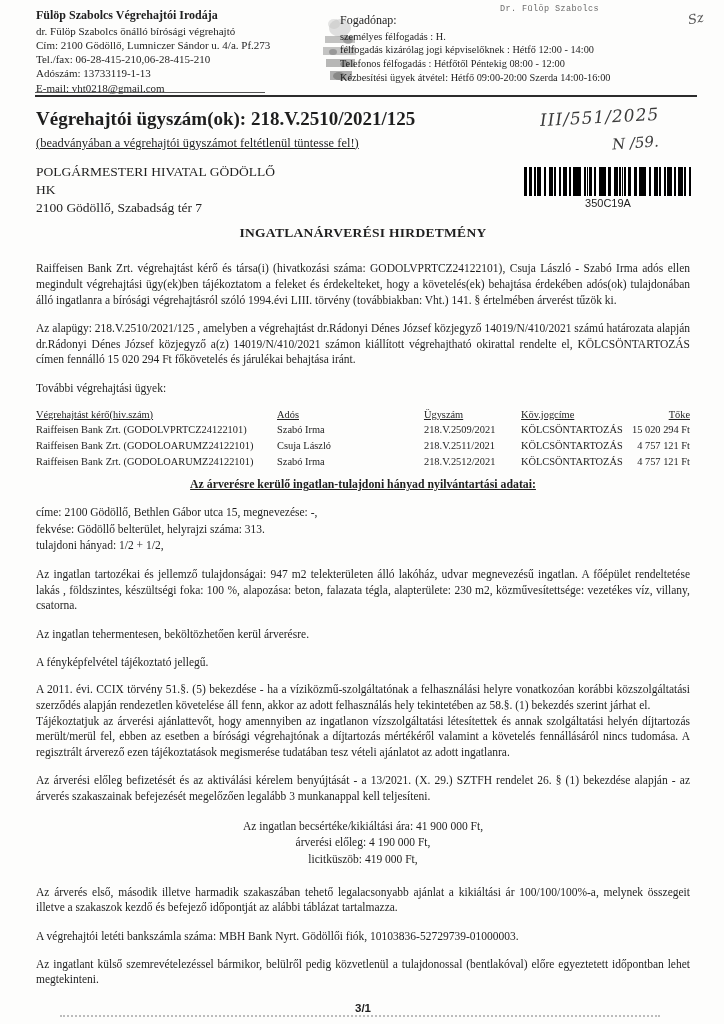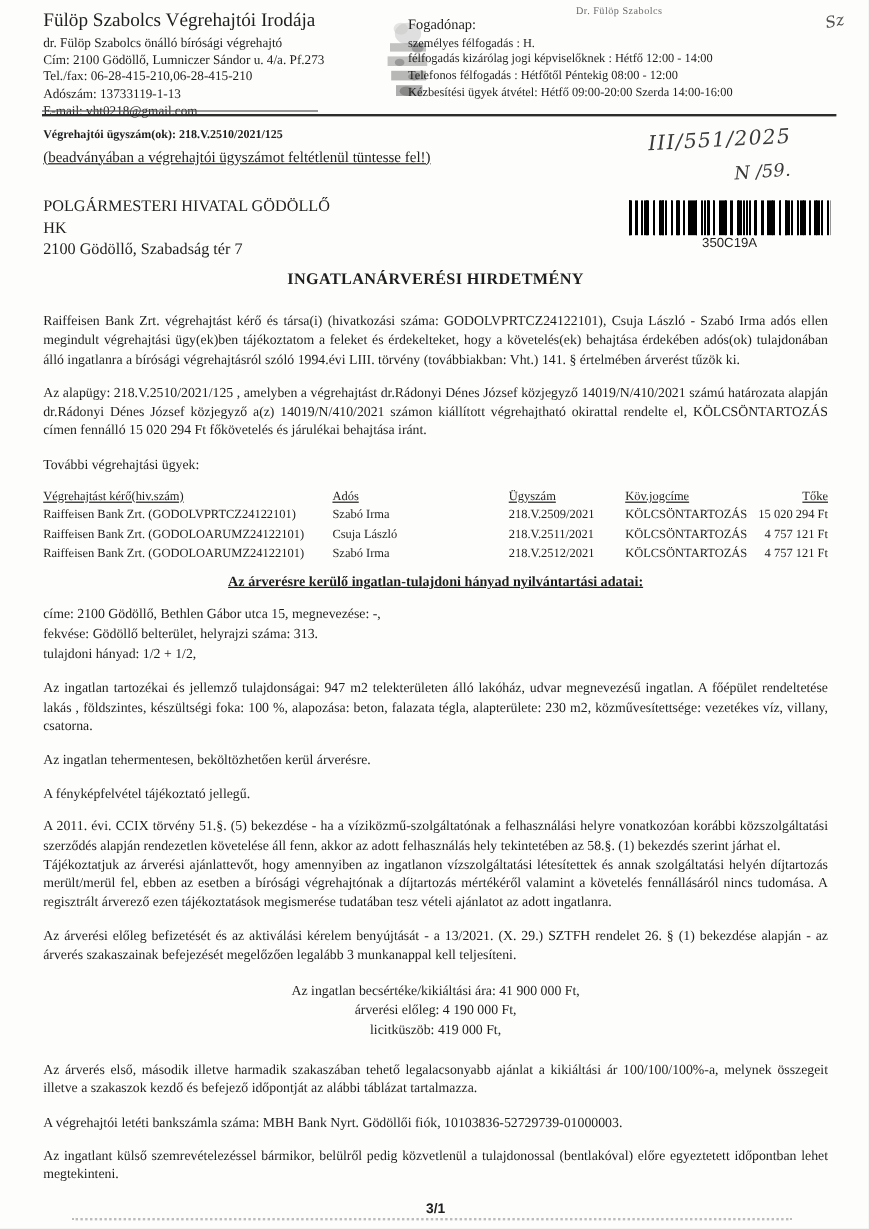--- a/index.html
+++ b/index.html
@@ -4,33 +4,33 @@
 <style>
   * { margin:0; padding:0; box-sizing:border-box; }
   html,body { background:#e8e8e8; }
   .page {
     position:relative; width:724px; height:1024px; margin:0 auto;
     background:#fdfdfc; overflow:hidden; color:#1e1e1e;
     font-family:"Liberation Serif", serif; font-size:11.5px; line-height:1.36;
   }
   
   .office-block { position:absolute; left:36px; top:8px; width:290px; font-size:11px; line-height:1.3; }
-  .office-name { font-weight:normal; font-size:16px; }
+  .office-name { font-weight:bold; font-size:12px; }
   .stamp {
     position:absolute; left:321px; top:14px; width:38px; height:76px; opacity:.85;
   }
-  .dr-name { position:absolute; left:480px; top:4px; font-size:8.5px; color:#6b6b6b; letter-spacing:.4px; font-family:Liberation Serif, serif; }
+  .dr-name { position:absolute; left:500px; top:4px; font-size:8.5px; color:#6b6b6b; letter-spacing:.4px; font-family:Liberation Mono, monospace; }
   .sz-mark { position:absolute; left:688px; top:10px; font-size:13px; color:#555; font-style:italic; transform:rotate(-12deg); font-family:"DejaVu Serif", serif; }
   .reception-block { position:absolute; left:340px; top:13px; width:370px; font-size:10.3px; line-height:1.32; }
   .reception-title { font-size:12px; margin-bottom:1px; }
   .head-rule { position:absolute; left:35px; top:95px; width:662px; border-top:2.4px solid #2c2c2c; }
   .head-rule:after { content:""; position:absolute; top:-5px; left:0; width:230px; border-top:1.5px solid #555; }
   
   .case-block { position:absolute; left:36px; top:106px; width:480px; }
-  .case-number { font-weight:bold; font-size:10px; margin-bottom:3px; }
+  .case-number { font-weight:bold; font-size:19px; margin-bottom:3px; }
   .case-note { font-size:12.5px;text-decoration:underline; }
   .hand1 { position:absolute; left:540px; top:106px; font-size:17px; font-style:italic; color:#3a3a3a; transform:rotate(-3deg); font-family:"DejaVu Serif", serif; letter-spacing:1px; }
   .hand2 { position:absolute; left:612px; top:133px; font-size:15px; font-style:italic; color:#3a3a3a; transform:rotate(-4deg); font-family:"DejaVu Serif", serif; }
   
   .recipient { position:absolute; left:36px; top:163px; font-size:13.5px; line-height:1.33; }
   .barcode-wrap { position:absolute; left:524px; top:167px; width:168px; text-align:center; }
   .barcode {
     height:29px; background-color:#fff;
     background-image:
       repeating-linear-gradient(90deg,#000 0 2px,transparent 2px 5px),

